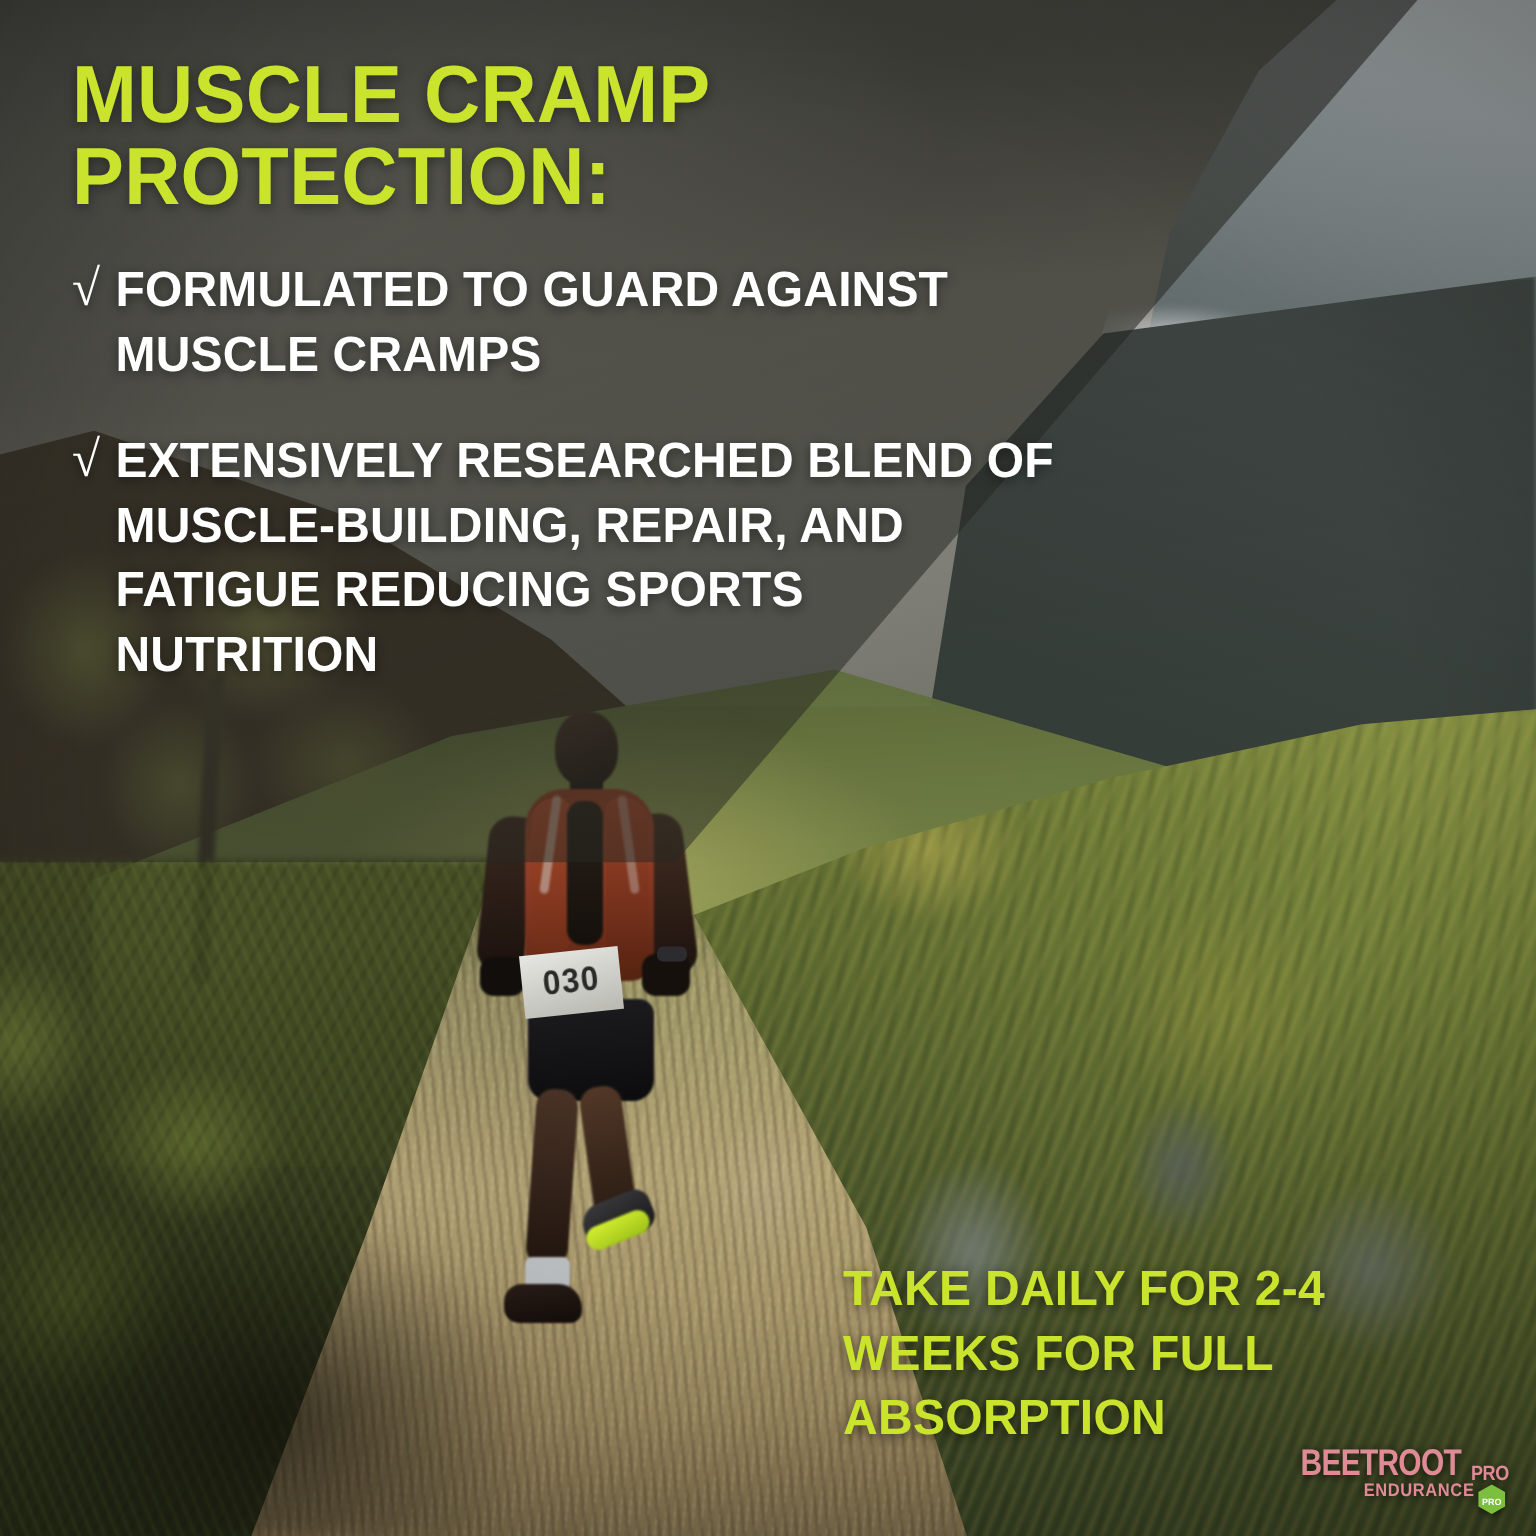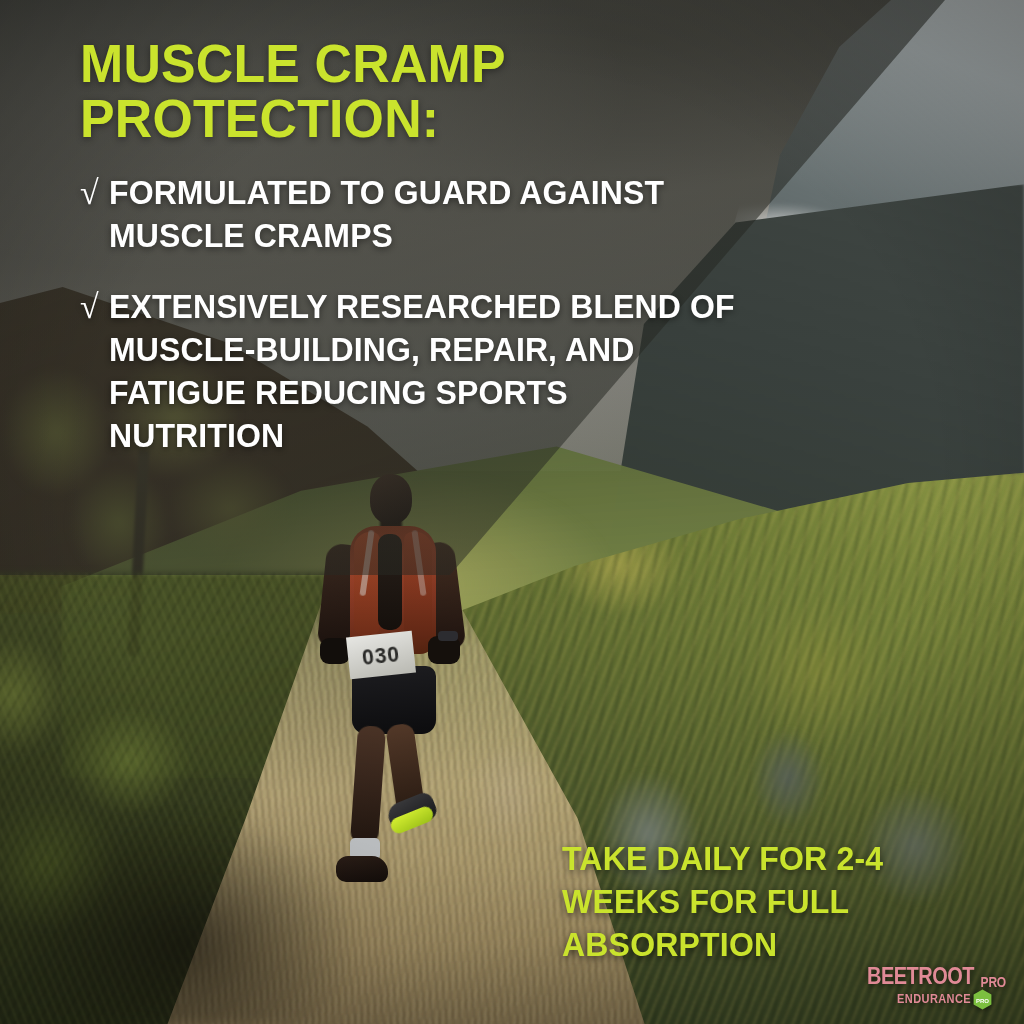--- a/index.html
+++ b/index.html
@@ -265,21 +265,21 @@
     background:linear-gradient(180deg, rgba(24,26,22,.34) 0%, rgba(24,26,22,.10) 42%, rgba(24,26,22,0) 62%);
     pointer-events:none;
   }
   .vignette{
     position:absolute; inset:0;
     background:radial-gradient(ellipse 86% 80% at 50% 46%, rgba(0,0,0,0) 48%, rgba(0,0,0,.38) 100%);
     pointer-events:none;
   }
 
   
-  .copy{ position:absolute; left:48px; top:36px; width:740px; z-index:6;margin-left:32px; }
+  .copy{ position:absolute; left:48px; top:36px; width:740px; z-index:6; }
 
   .headline{
     font-family:"Liberation Sans", sans-serif;
     font-weight:700;
     font-size:54px;
     line-height:1.02;
     letter-spacing:.2px;
     transform:scaleX(.96);
     transform-origin:left center;
     text-shadow:0 2px 8px rgba(0,0,0,.42);
@@ -350,22 +350,22 @@
   .logo-pro{
     font-family:"Liberation Sans", sans-serif;
     font-weight:700;
     font-size:12px;
     line-height:1;
     margin-top:9px;
     letter-spacing:-0.2px;
     transform:scaleY(1.15);
   }
   .logo-bottom{
-    display:flex; align-items:center; justify-content:flex-end; gap:2px;
-    margin-top:1px; margin-right:14px;
+    display:flex; align-items:flex-start; justify-content:flex-end; gap:2px;
+    margin-top:1px; margin-right:2px;
   }
   .logo-endurance{
     font-family:"Liberation Sans", sans-serif;
     font-weight:700;
     font-size:11px;
     letter-spacing:.4px;
     line-height:1;
     transform:scaleY(1.1);
   }
   .logo-hex{

